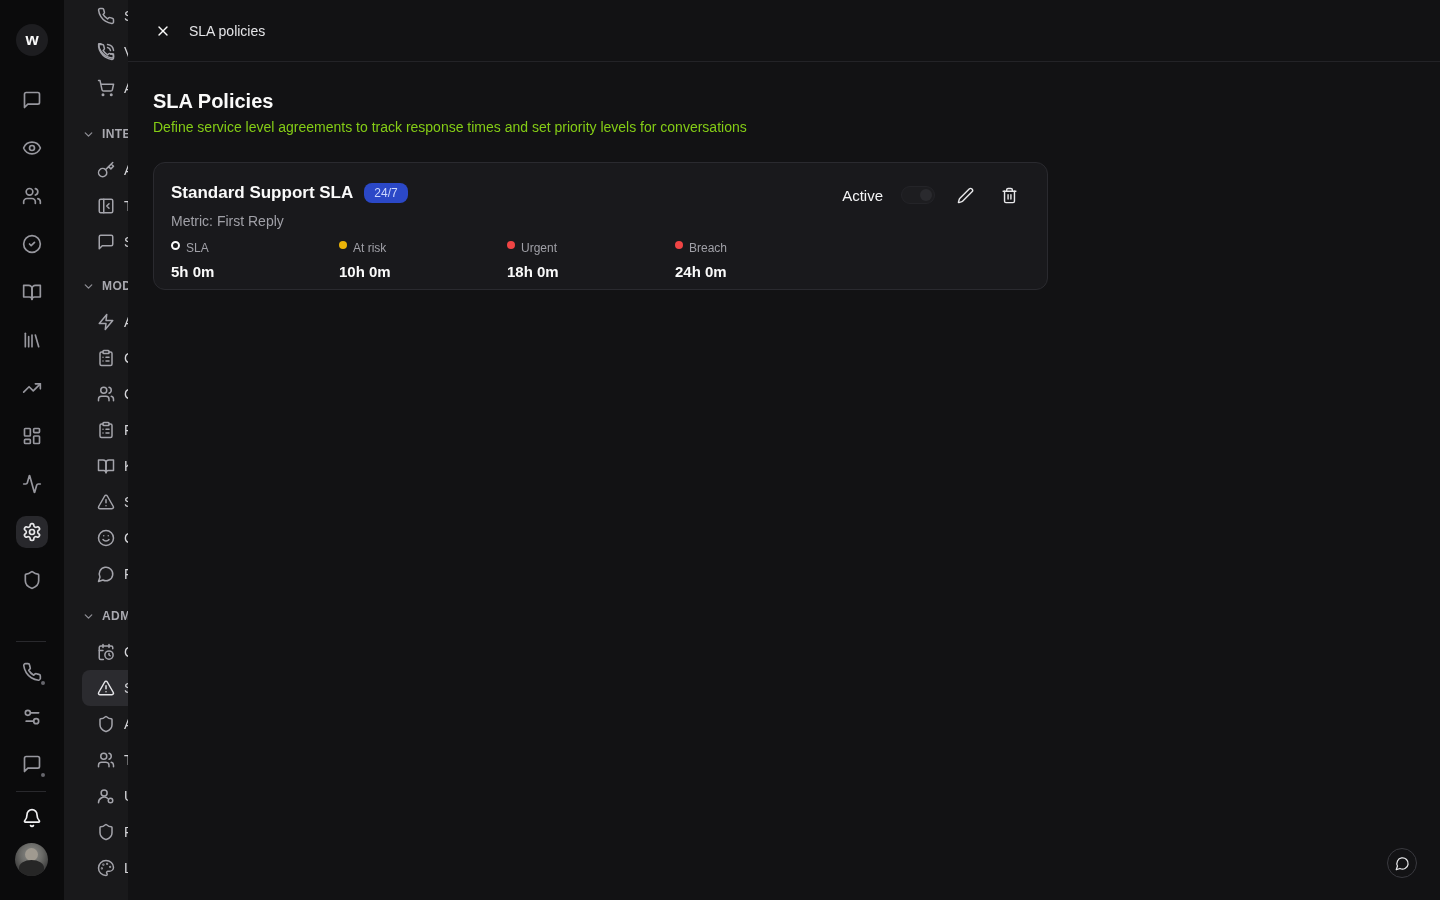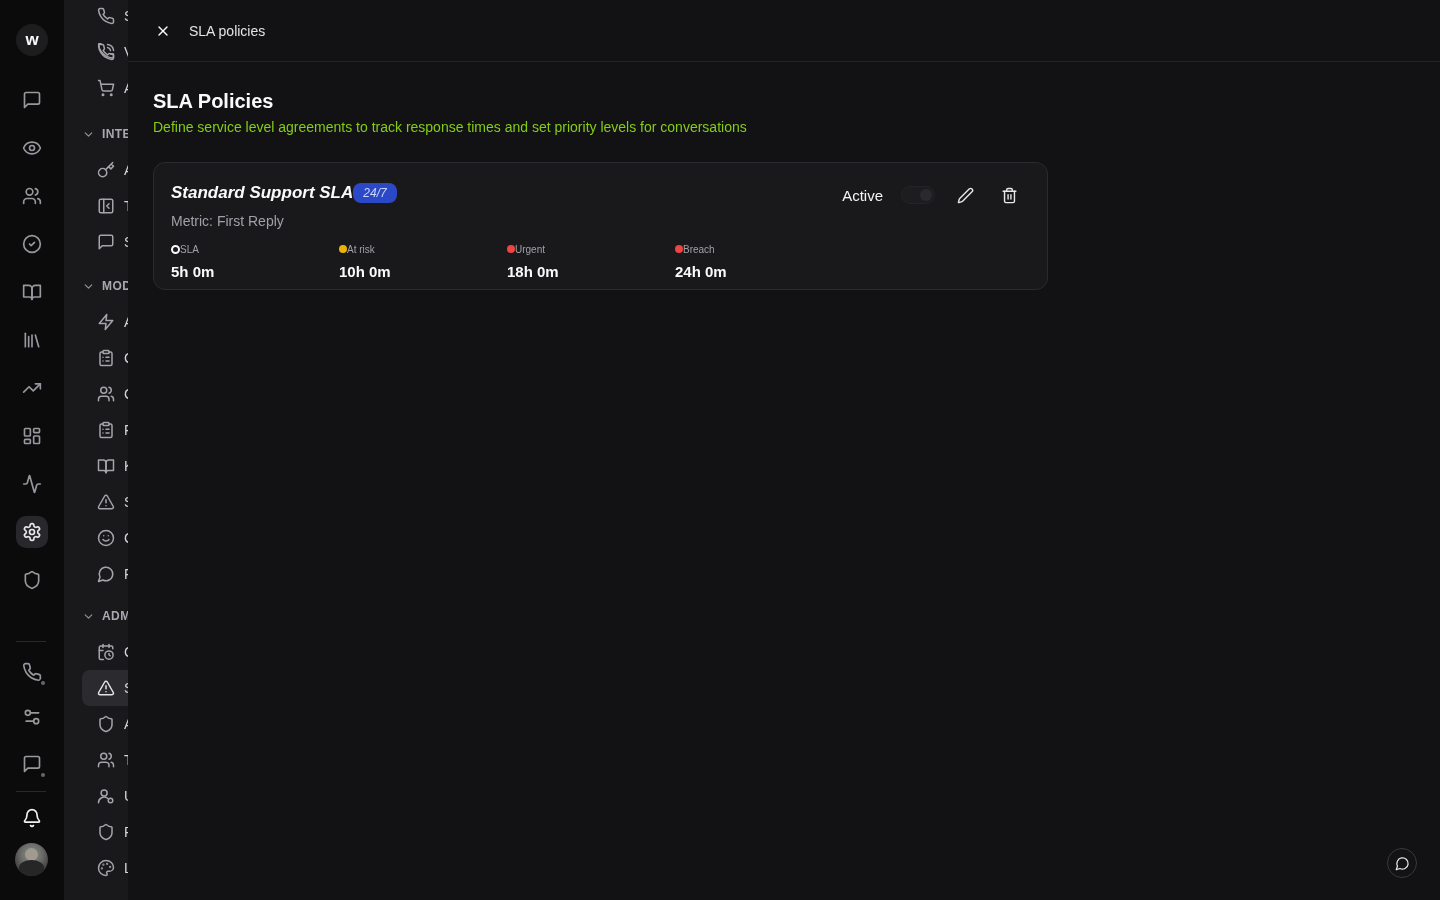--- a/index.html
+++ b/index.html
@@ -51,27 +51,27 @@
   .head-row { display:flex; justify-content:space-between; align-items:flex-start; }
   .page-title { color:#fafafa; font-size:20px; font-weight:700; line-height:26px; }
   .page-desc { margin-top:5px; color:#84cc16; font-size:14px; line-height:17px; }
   .new-btn { margin-top:5px; height:36px; padding:0 18px; display:flex; align-items:center; gap:10px;
     background:#19191c; border:1px solid #3a3a40; border-radius:10px; color:#fafafa; font-size:14px; cursor:pointer; }
   .new-btn .ico { width:15px; height:15px; color:#cfcfd4; }
 
   
   .card { position:relative; margin-top:26px; width:895px; height:128px;
     background:#19191c; border:1px solid #2a2a2f; border-radius:12px; padding:18px 24px 0 17px; }
-  .card-title-row { display:flex; align-items:center; height:24px;font-style:italic; }
+  .card-title-row { display:flex; align-items:center; gap:11px; height:24px; }
   .policy-name { color:#fafafa; font-size:17px; font-weight:700; }
   .badge { background:#2b48c7; color:#ccd7fd; font-size:12px; font-weight:500;
     padding:2px 10px; border-radius:8px; line-height:16px; }
   .policy-metric { margin-top:6px; color:#a0a0a7; font-size:14px; line-height:20px; }
   .stats { margin-top:10px; display:grid; grid-template-columns:repeat(4,168px); }
-  .stat-label { display:flex; align-items:center; color:#a0a0a7; font-size:10px; height:16px; }
+  .stat-label { display:flex; align-items:flex-start; gap:6px; color:#a0a0a7; font-size:12px; height:16px; }
   .dot { width:8px; height:8px; border-radius:50%; flex:none; }
   .dot.ring { width:9px; height:9px; background:transparent; border:2.5px solid #fafafa; }
   .stat-value { margin-top:6px; color:#fafafa; font-size:15px; font-weight:700; }
   .controls { position:absolute; top:18px; right:24px; display:flex; align-items:center; height:28px; }
   .status-label { color:#f4f4f5; font-size:15px; }
   .toggle { margin-left:18px; width:34px; height:18px; border-radius:9px; background:#1d1d20;
     border:1px solid #242428; position:relative; cursor:pointer; }
   .toggle:before { content:""; position:absolute; right:2px; top:2px; width:12px; height:12px;
     border-radius:50%; background:#2a2a2e; }
   .icon-btn { margin-left:16px; width:28px; height:28px; display:flex; align-items:center;

